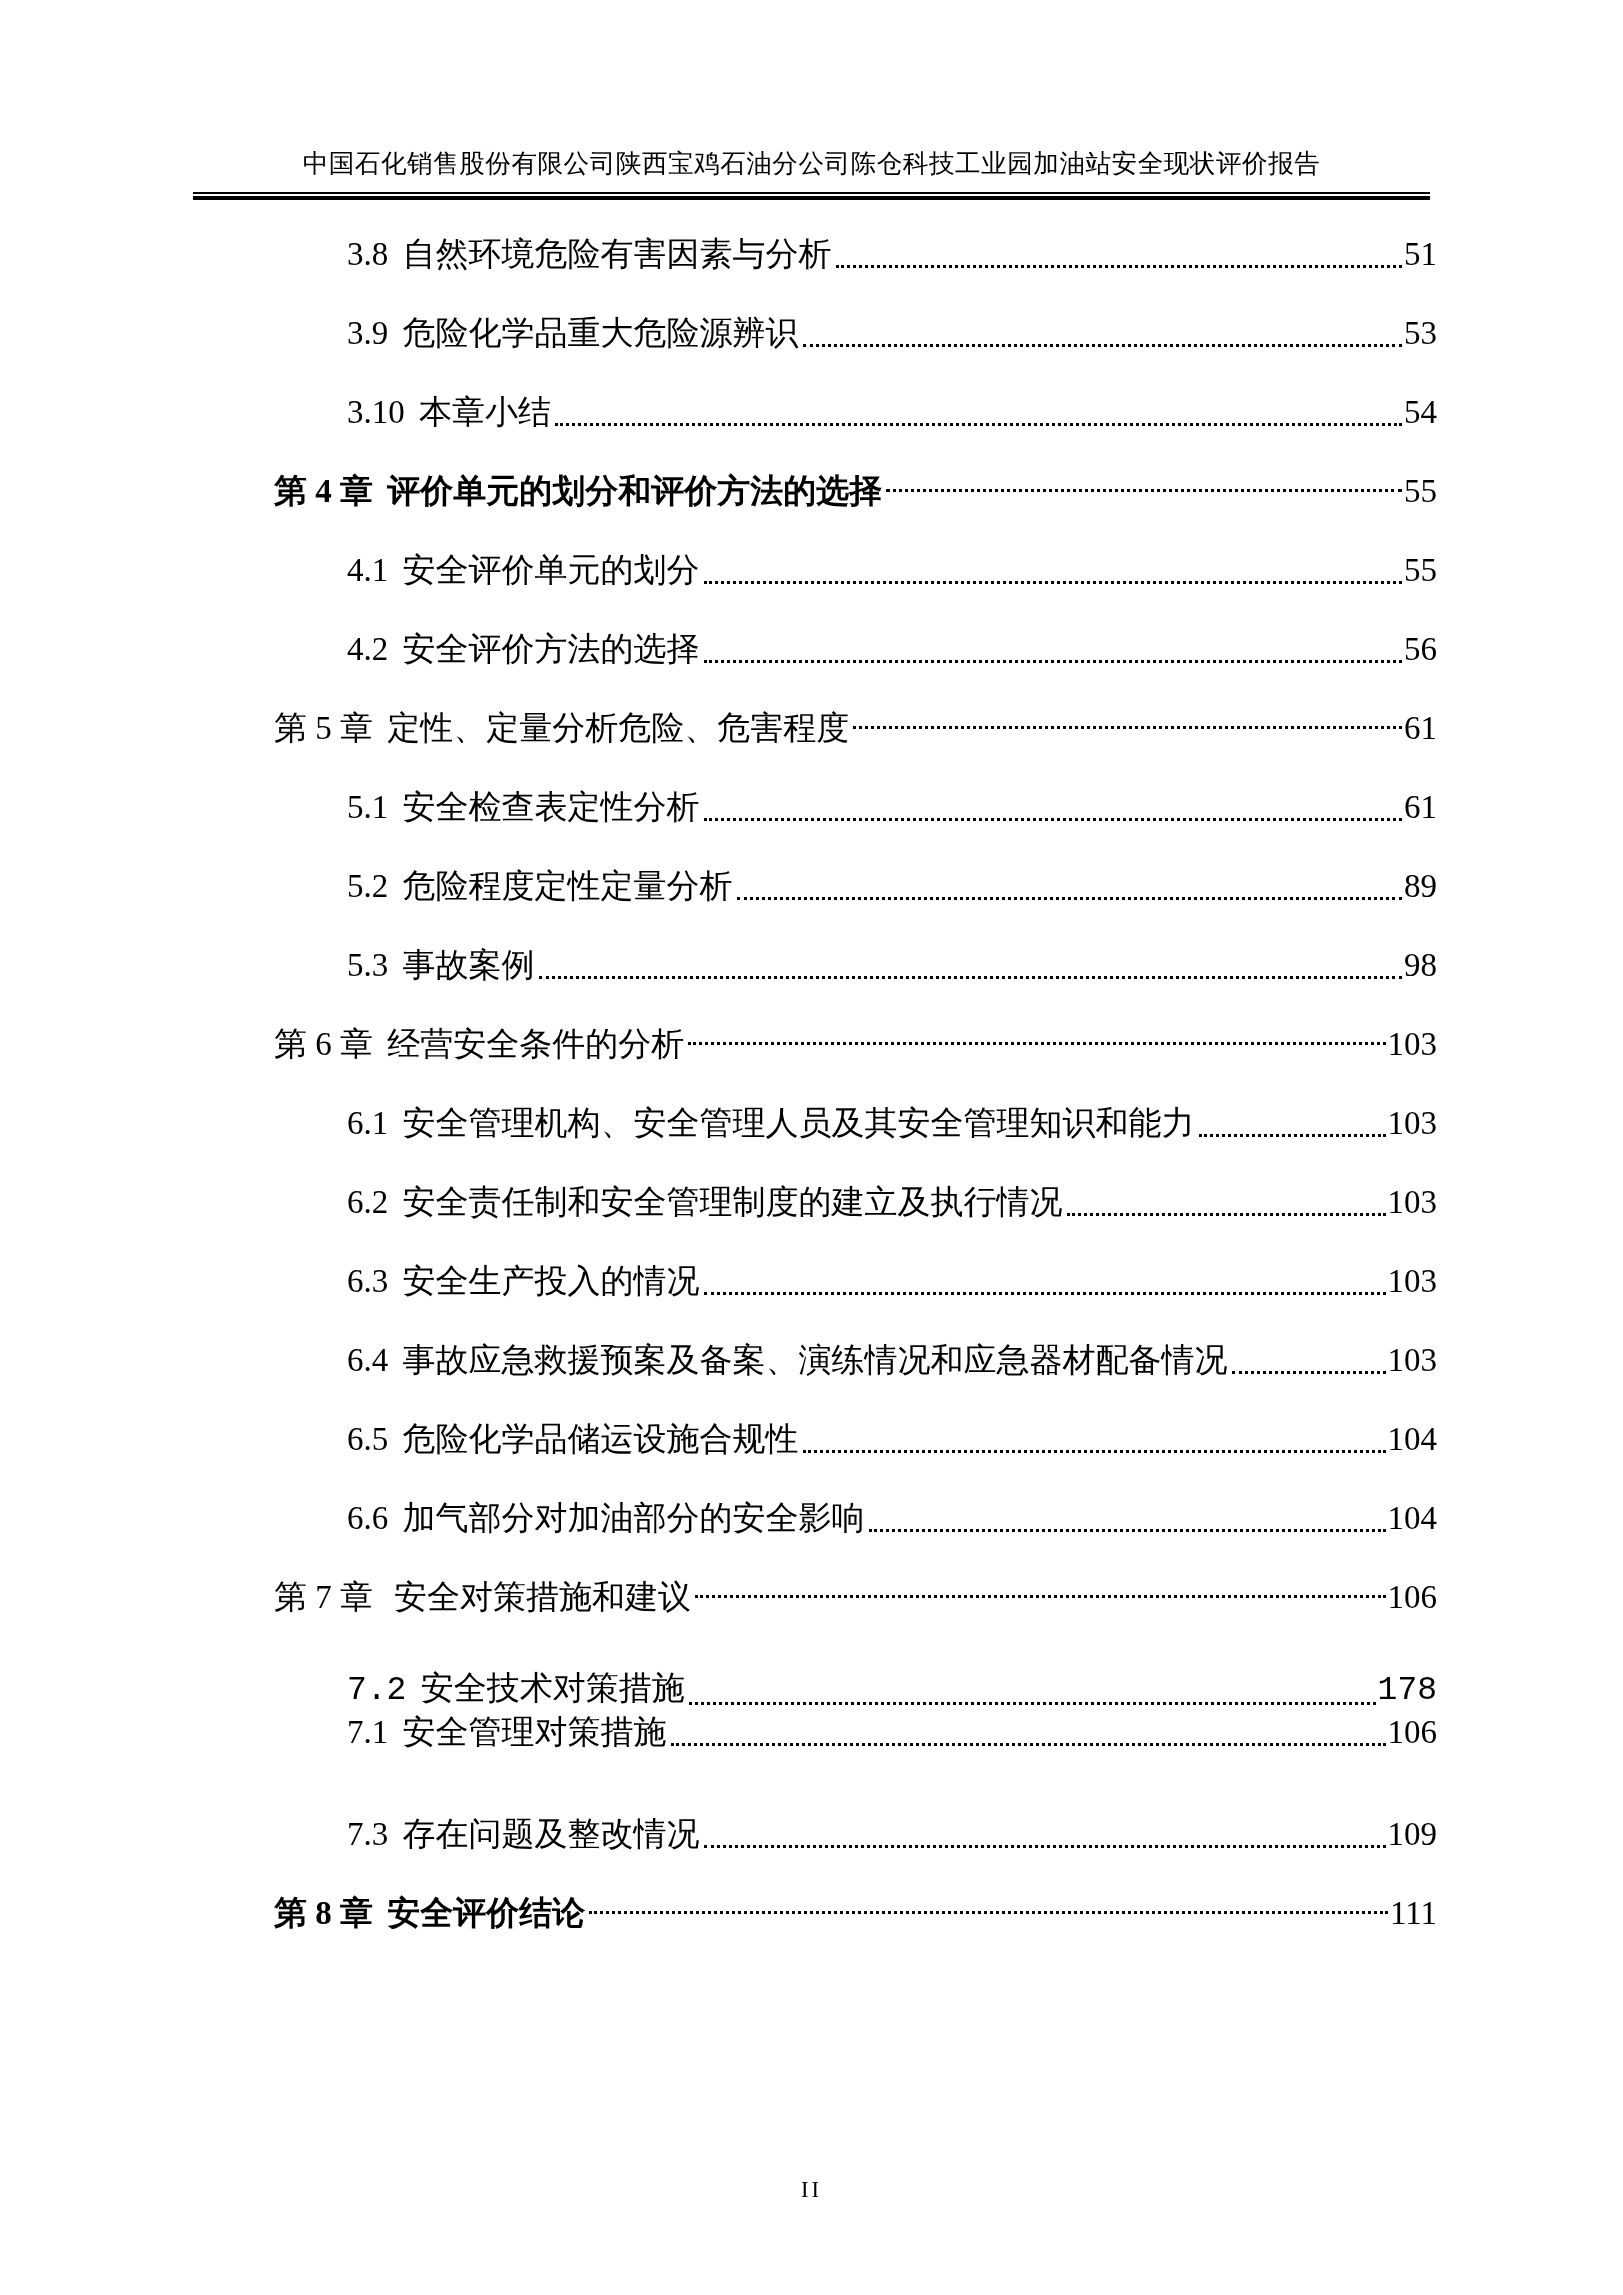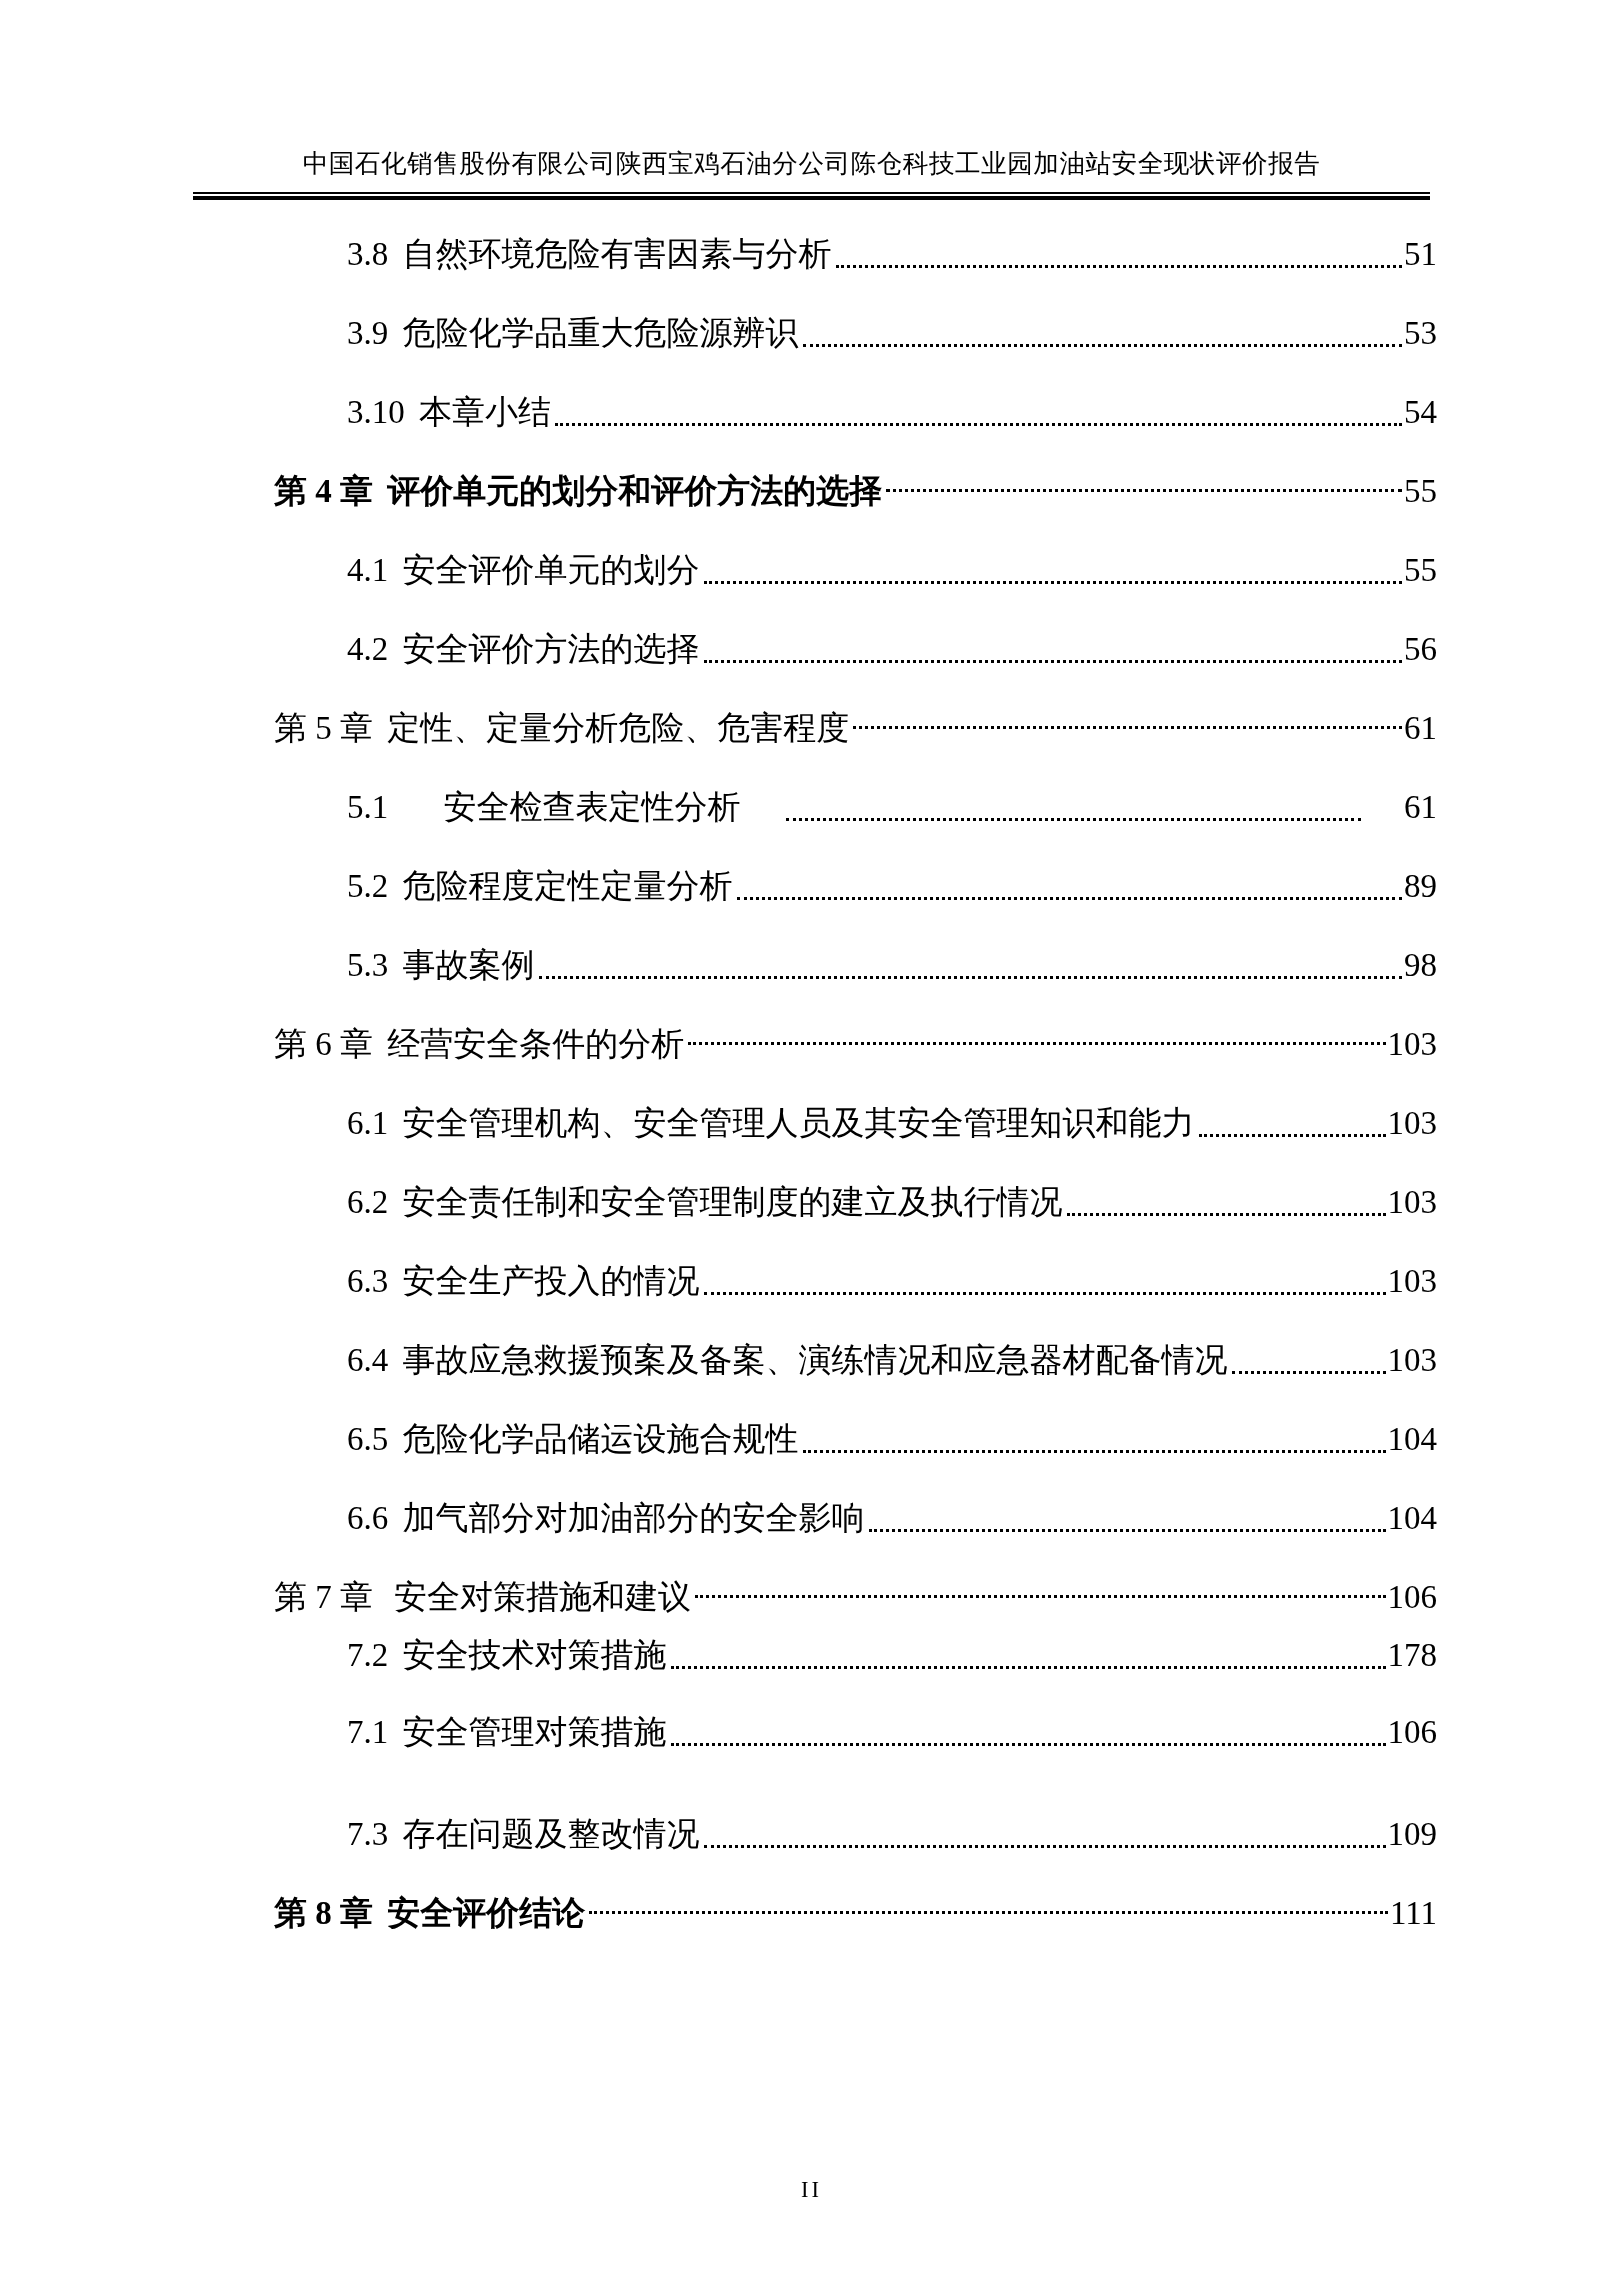--- a/index.html
+++ b/index.html
@@ -72,21 +72,21 @@
       <span class="title">安全评价方法的选择</span>
       <span class="dots"></span>
       <span class="page">56</span>
     </div>
     <div class="toc-row lvl1" style="top: 705px;">
       <span class="num lvl1num" style="margin-right: 14.3px;">第 5 章</span>
       <span class="title">定性、定量分析危险、危害程度</span>
       <span class="dots"></span>
       <span class="page">61</span>
     </div>
-    <div class="toc-row lvl2" style="top: 784px; gap: 41px;">
+    <div class="toc-row lvl2" style="top: 784px;">
       <span class="num">5.1</span>
       <span class="title">安全检查表定性分析</span>
       <span class="dots"></span>
       <span class="page">61</span>
     </div>
     <div class="toc-row lvl2" style="top: 863px;">
       <span class="num">5.2</span>
       <span class="title">危险程度定性定量分析</span>
       <span class="dots"></span>
       <span class="page">89</span>
@@ -144,21 +144,21 @@
       <span class="title">安全对策措施和建议</span>
       <span class="dots"></span>
       <span class="page">106</span>
     </div>
     <div class="toc-row lvl2" style="top: 1709px;">
       <span class="num">7.1</span>
       <span class="title">安全管理对策措施</span>
       <span class="dots"></span>
       <span class="page">106</span>
     </div>
-    <div class="toc-row lvl2" style="top: 1632px;">
+    <div class="toc-row lvl2" style="top: 1668px; font-family: Liberation Mono, monospace;">
       <span class="num">7.2</span>
       <span class="title">安全技术对策措施</span>
       <span class="dots"></span>
       <span class="page">178</span>
     </div>
     <div class="toc-row lvl2" style="top: 1811px;">
       <span class="num">7.3</span>
       <span class="title">存在问题及整改情况</span>
       <span class="dots"></span>
       <span class="page">109</span>

